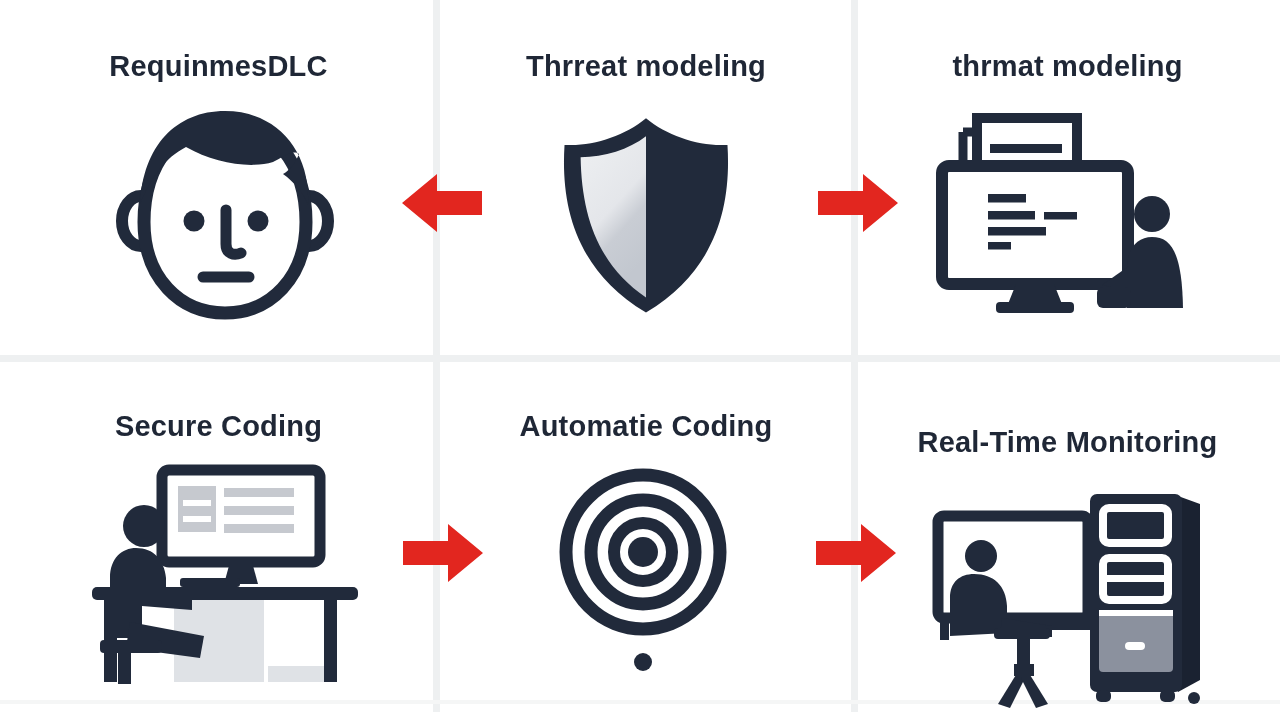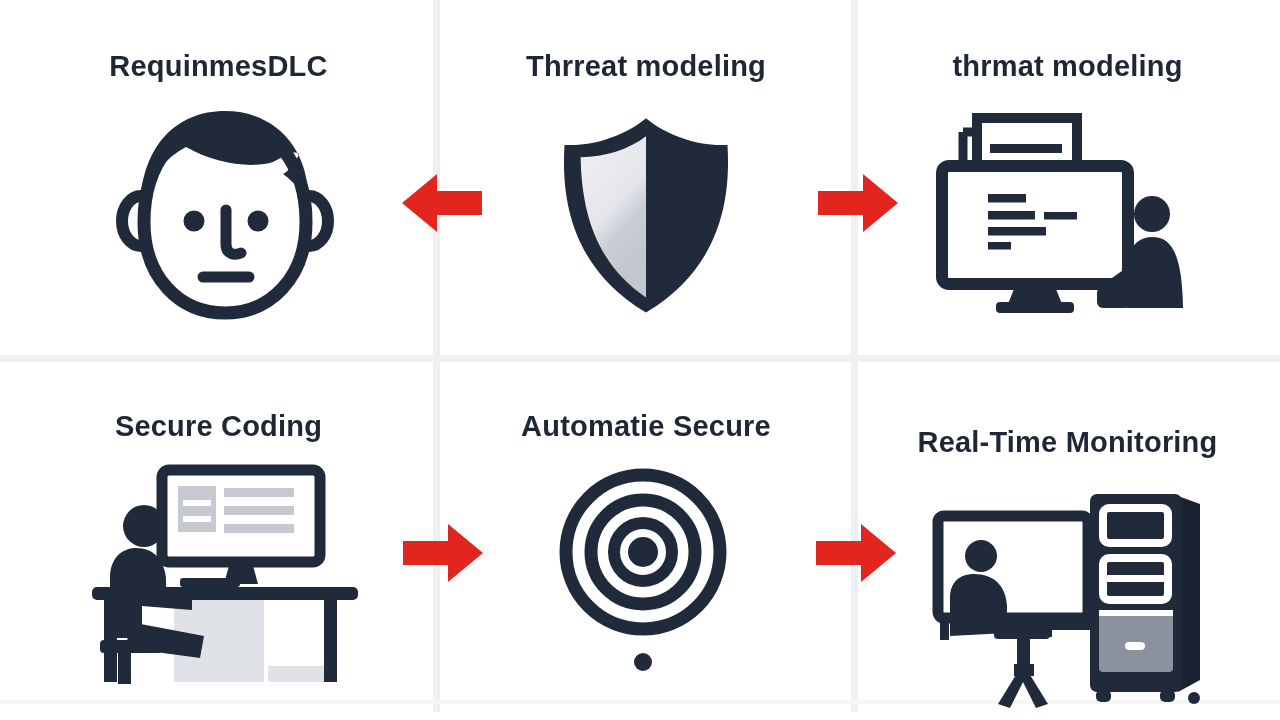--- a/index.html
+++ b/index.html
@@ -128,21 +128,21 @@
 
         <circle cx="222" cy="106" r="18" fill="#212a3b"></circle>
         <path d="M197,200 L197,160 C197,140 208,129 222,129 C242,129 252,146 253,200 Z" fill="#212a3b"></path>
         <polygon points="199,158 172,177 199,183" fill="#212a3b"></polygon>
         <rect x="167" y="179" width="34" height="21" rx="6" fill="#212a3b"></rect>
       </svg>
     </div>
   </div>
 
   <div class="cell" style="left:437px;top:362px;width:418px;height:350px;">
-    <div class="cell-title" style="top:48px;">Automatie Secure</div>
+    <div class="cell-title" style="top:48px;">Automatie Coding</div>
     <div class="icon-wrap" style="left:116px;top:100px;width:180px;height:215px;">
       <svg width="180" height="215" viewBox="0 0 180 215">
         <circle cx="90" cy="90" r="77" fill="none" stroke="#212a3b" stroke-width="13"></circle>
         <circle cx="90" cy="90" r="52" fill="none" stroke="#212a3b" stroke-width="13"></circle>
         <circle cx="90" cy="90" r="29" fill="none" stroke="#212a3b" stroke-width="12"></circle>
         <circle cx="90" cy="90" r="15" fill="#212a3b"></circle>
         <circle cx="90" cy="200" r="9" fill="#212a3b"></circle>
       </svg>
     </div>
   </div>

